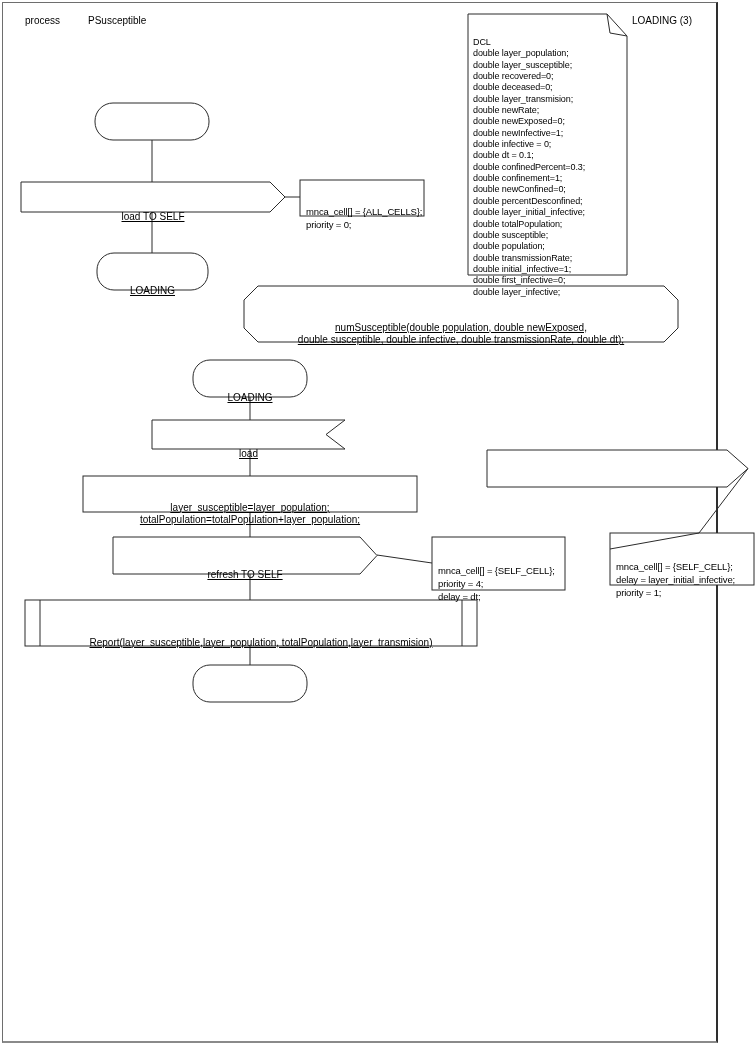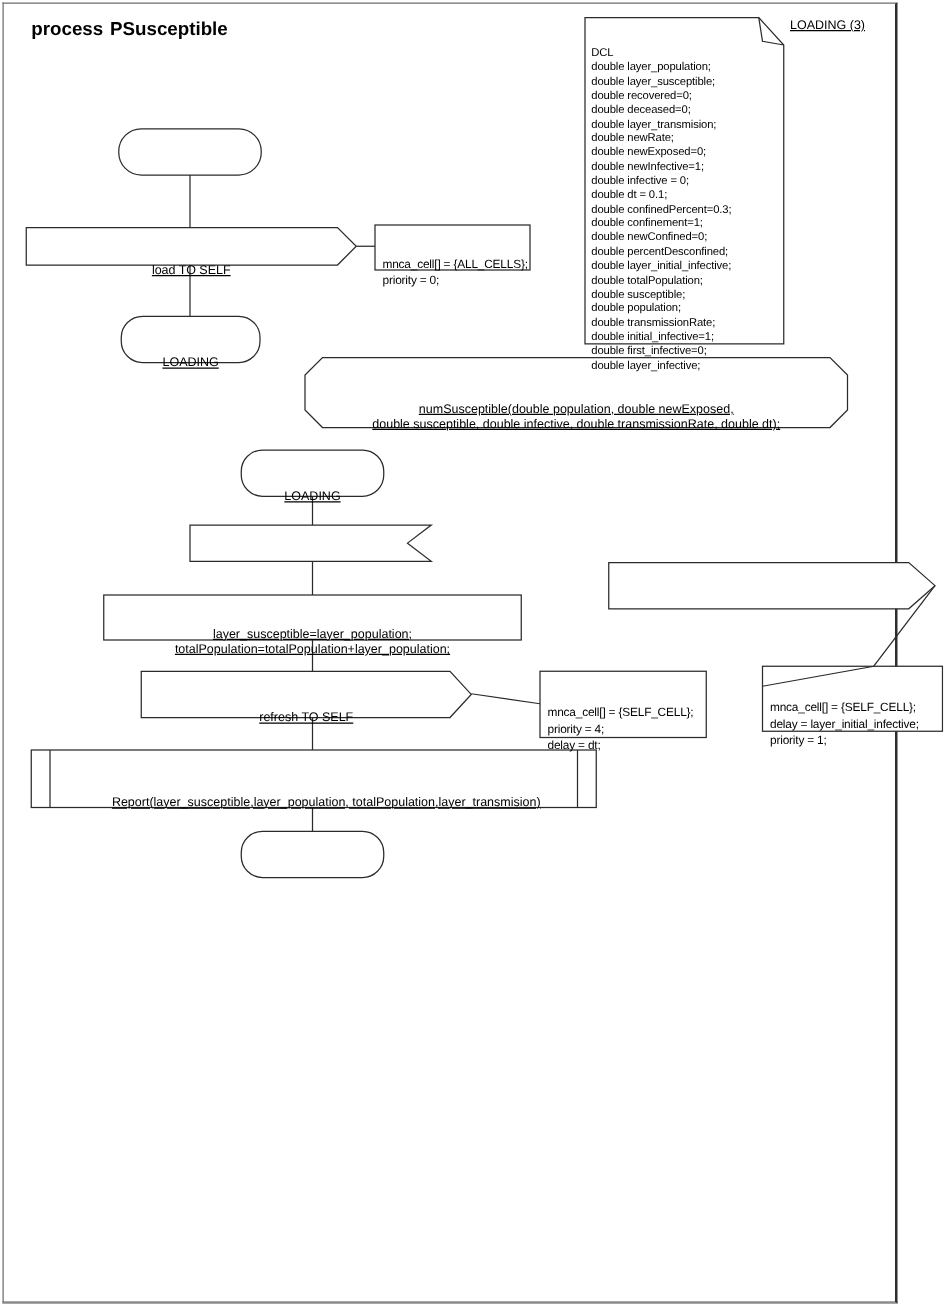--- a/index.html
+++ b/index.html
@@ -9,21 +9,21 @@
   }
   .page {
     position:absolute; left:2px; top:2px; width:716px; height:1041px;
     box-sizing:border-box; background:#ffffff;
     border:1px solid #6e6e6e; border-right:2px solid #2e2e2e; border-bottom:2px solid #8a8a8a;
   }
   svg.shapes, svg.over { position:absolute; left:0; top:0; }
   svg.shapes { z-index:2; }
   .txt { z-index:3;margin-top:20px; }
   svg.over { z-index:4; pointer-events:none; }
-  .hdr  { position:absolute; font-size:15px; font-weight:bold; white-space:pre; z-index:3; }
+  .hdr  { position:absolute; font-size:10px; font-weight:normal; white-space:pre; z-index:3; }
   .pagelbl { position:absolute; font-size:10px; white-space:pre; z-index:3; }
   .lbl {
     position:absolute; display:flex; align-items:center; justify-content:center;
     text-align:center; font-size:10px; line-height:12.5px; white-space:pre-line;text-decoration:underline;
   }
   .cmt {
     position:absolute; display:flex; flex-direction:column; justify-content:center;
     font-size:9.5px; line-height:13px; white-space:pre; padding-left:6px;
     box-sizing:border-box; letter-spacing:-0.15px;
   }
@@ -82,21 +82,21 @@
 
     <rect class="shape" x="25" y="600" width="452" height="46"></rect>
     <line class="wire" x1="40" y1="600" x2="40" y2="646"></line>
     <line class="wire" x1="462" y1="600" x2="462" y2="646"></line>
 
     <rect class="shape" x="193" y="665" width="114" height="37" rx="17" ry="17"></rect>
   </svg>
 
   <div class="hdr" style="left:25px; top:15px;">process</div>
   <div class="hdr" style="left:88px; top:15px;">PSusceptible</div>
-  <div class="pagelbl" style="left:632px; top:15px;text-decoration:underline;">LOADING (3)</div>
+  <div class="pagelbl" style="left:632px; top:15px;">LOADING (3)</div>
 
   <div class="dcl txt" style="left:473px; top:17px; width:150px;">DCL
 double layer_population;
 double layer_susceptible;
 double recovered=0;
 double deceased=0;
 double layer_transmision;
 double newRate;
 double newExposed=0;
 double newInfective=1;
@@ -120,20 +120,21 @@
   <div class="cmt txt" style="left:300px; top:180px; width:124px; height:36px;">mnca_cell[] = {ALL_CELLS};
 priority = 0;</div>
 
   <div class="lbl txt" style="left:97px; top:253px; width:111px; height:37px;">LOADING</div>
 
   <div class="lbl txt" style="left:244px; top:286px; width:434px; height:56px;">numSusceptible(double population, double newExposed,
 double susceptible, double infective, double transmissionRate, double dt);</div>
 
   <div class="lbl txt" style="left:193px; top:360px; width:114px; height:37px;">LOADING</div>
 
+  <div class="lbl txt" style="left:152px; top:420px; width:193px; height:29px;">load</div>
 
   <div class="lbl txt" style="left:83px; top:476px; width:334px; height:36px;">layer_susceptible=layer_population;
 totalPopulation=totalPopulation+layer_population;</div>
 
 
   <div class="cmt txt" style="left:610px; top:533px; width:144px; height:52px;">mnca_cell[] = {SELF_CELL};
 delay = layer_initial_infective;
 priority = 1;</div>
 
   <div class="lbl txt" style="left:113px; top:537px; width:264px; height:37px;">refresh TO SELF</div>

